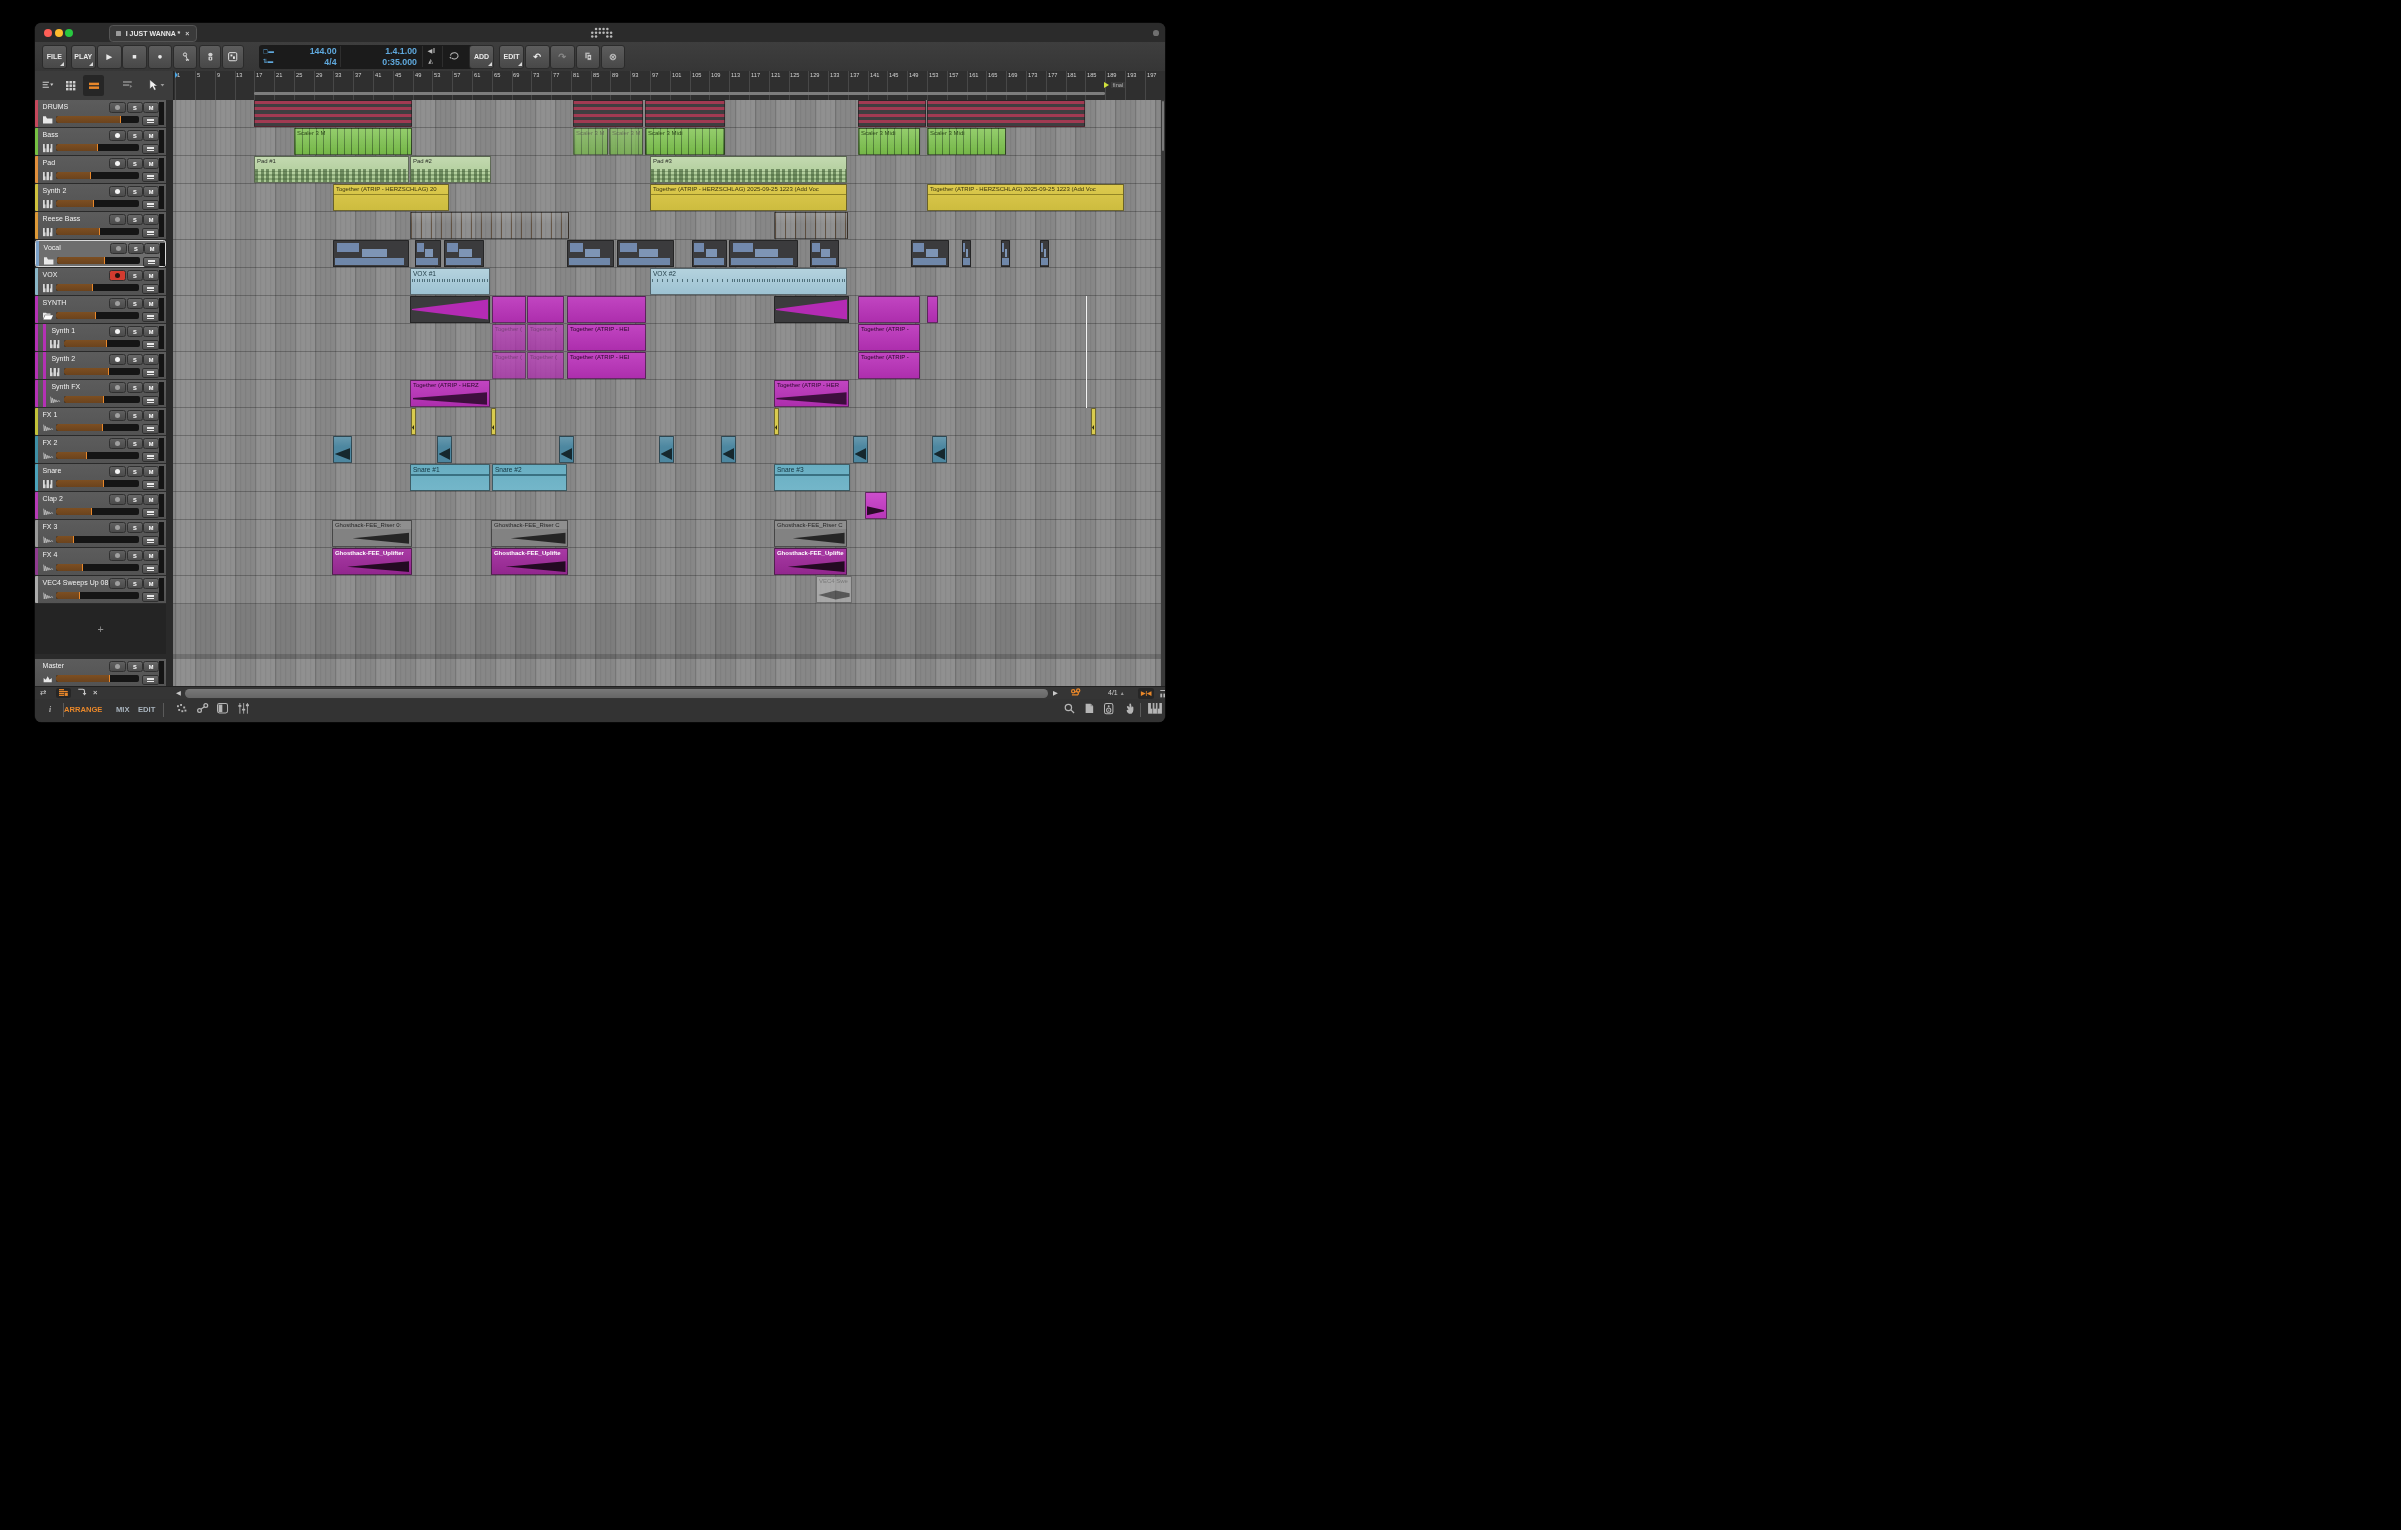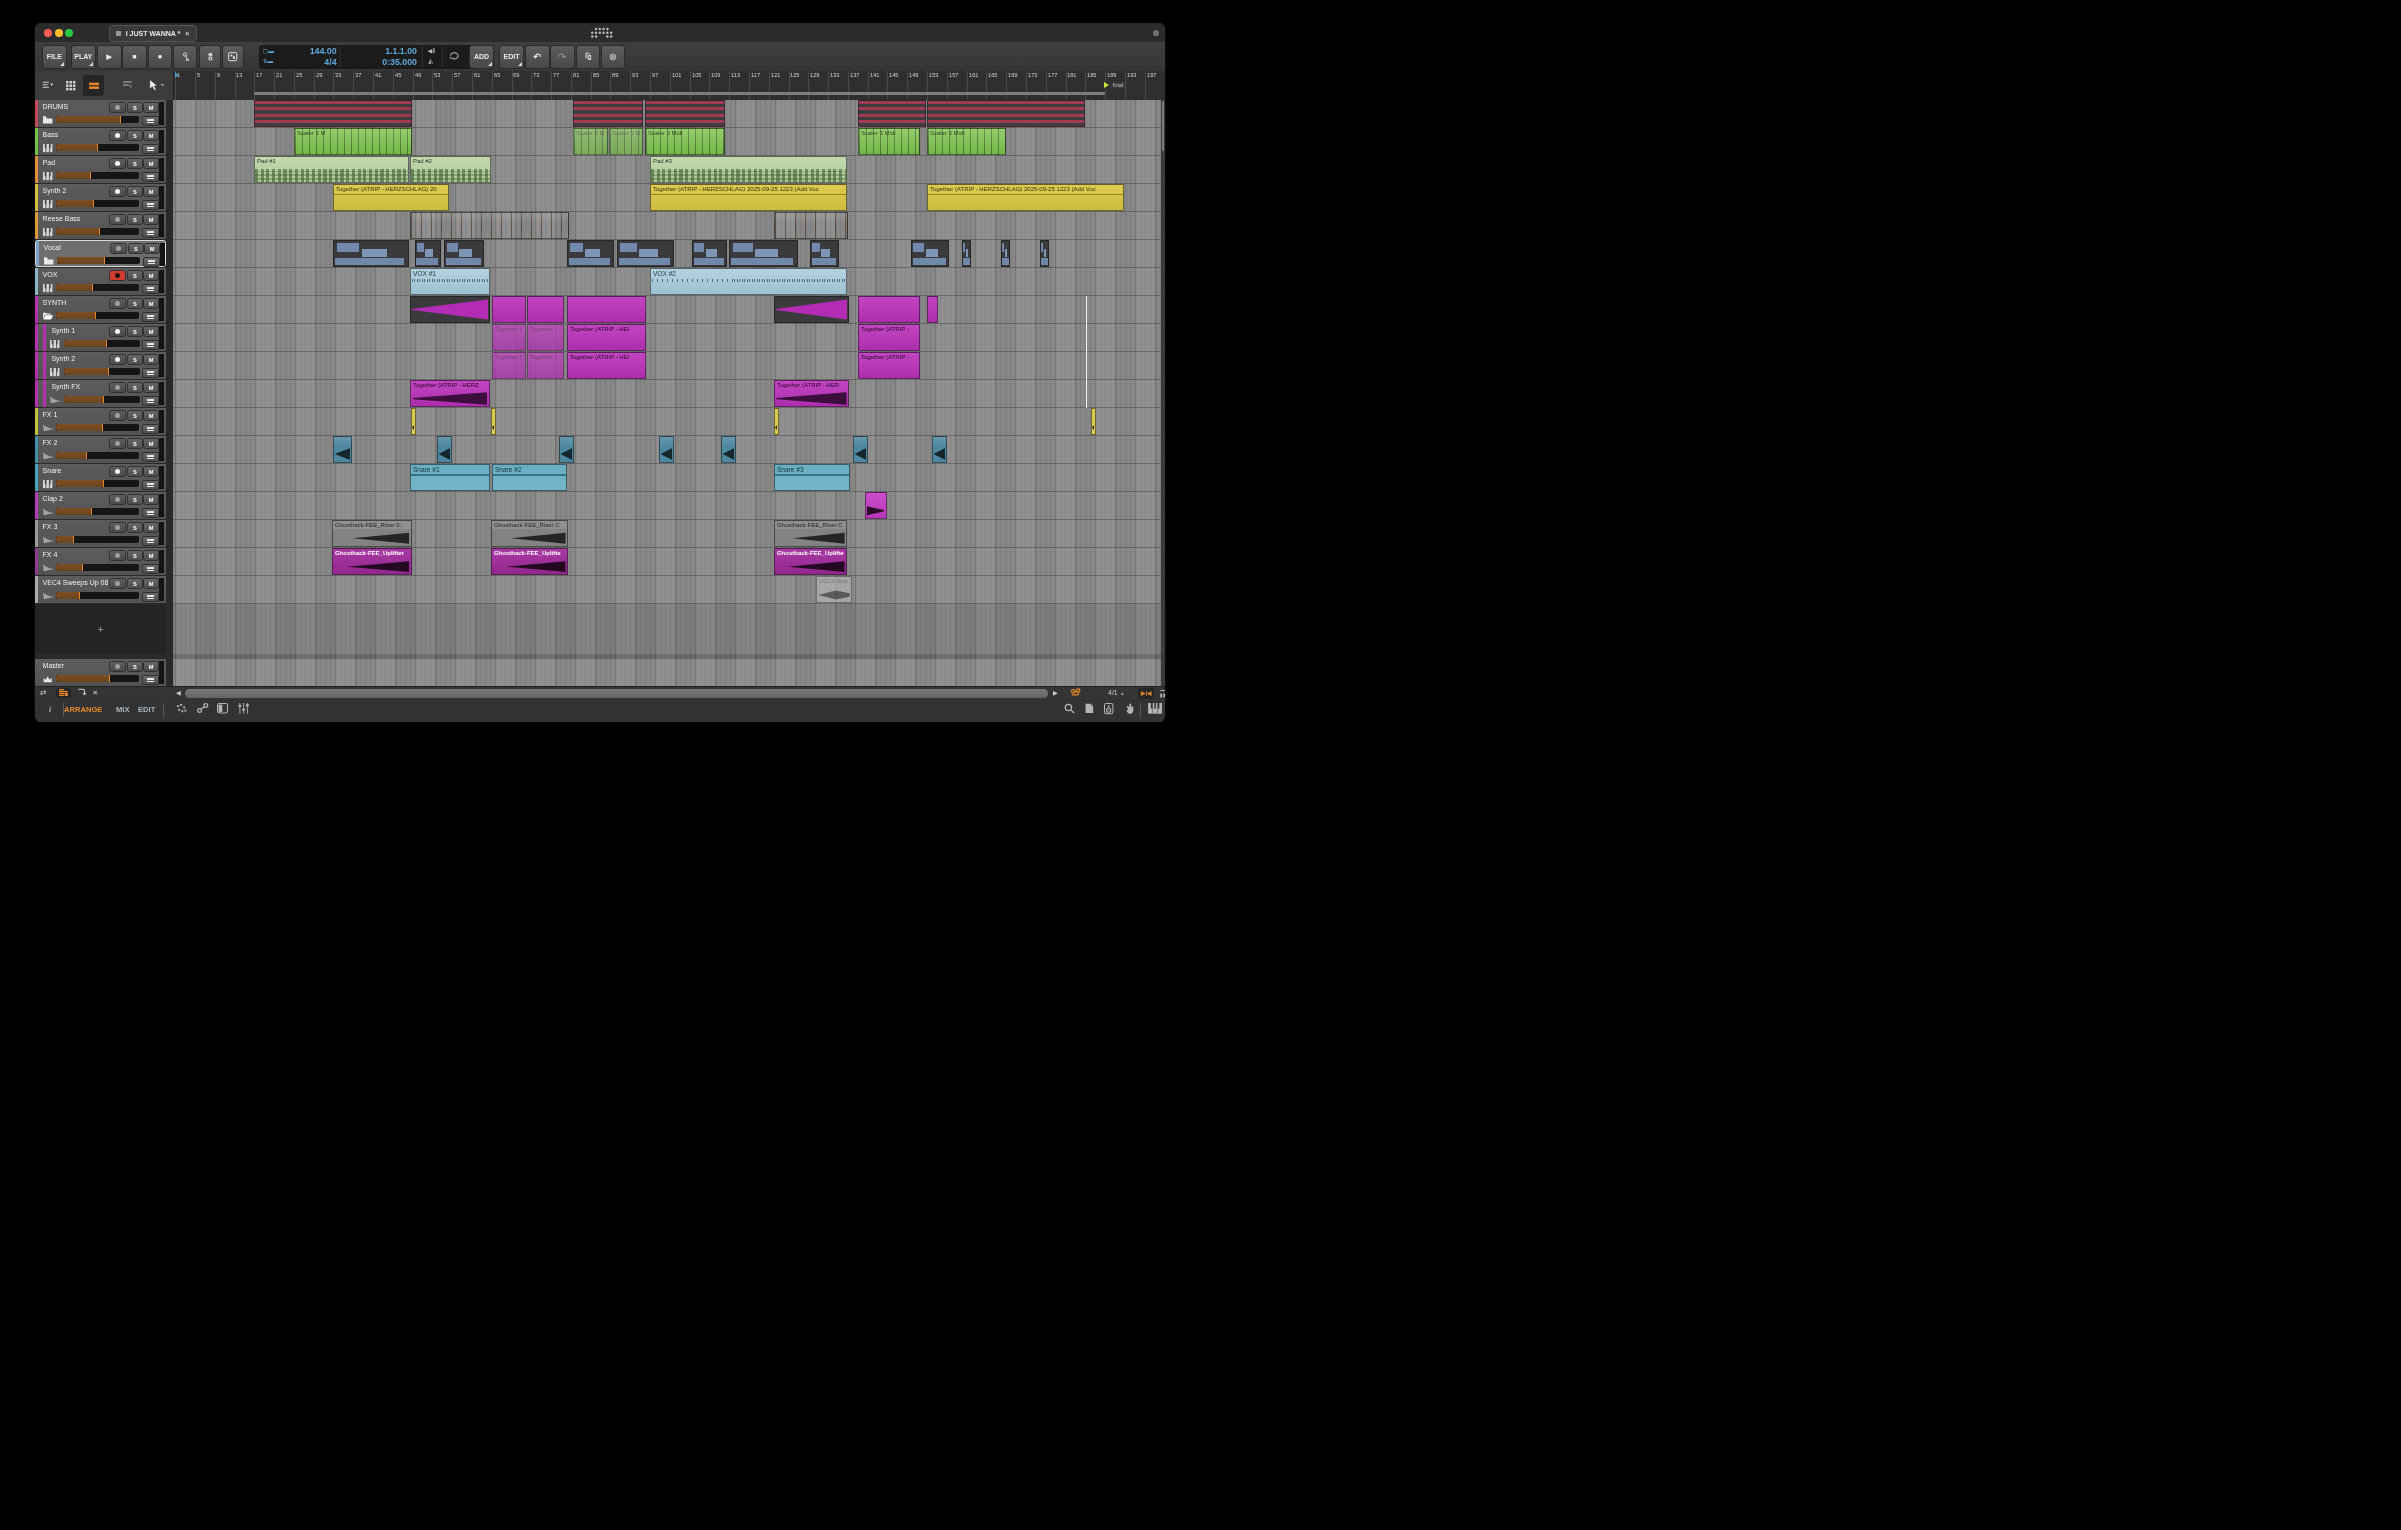--- a/index.html
+++ b/index.html
@@ -217,21 +217,21 @@
       <div class="lcdsec" style="width:16.4px">
         <div class="miniglyph" style="position:absolute;left:3.8px;top:3.8px">▢▬</div>
         <div class="miniglyph" style="position:absolute;left:3.8px;top:13.2px">⇅▬</div>
       </div>
       <div class="lcdsec" style="width:65px">
         <div class="lcdnum blue" style="position:absolute;right:3.8px;top:1.3px">144.00</div>
         <div class="lcdnum blue" style="position:absolute;right:3.8px;top:12px">4/4</div>
       </div>
       <div class="divv"></div>
       <div class="lcdsec" style="width:81px">
-        <div class="lcdnum blue" style="position:absolute;right:5px;top:1.3px">1.1.1.00</div>
+        <div class="lcdnum blue" style="position:absolute;right:5px;top:1.3px">1.4.1.00</div>
         <div class="lcdnum blue" style="position:absolute;right:5px;top:12px">0:35.000</div>
       </div>
       <div class="divv"></div>
       <div class="lcdsec" style="width:19px">
         <div class="gico" style="position:absolute;left:5px;top:2.5px;font-size:6.3px">◀‖</div>
         <div class="gico" style="position:absolute;left:5.7px;top:12.6px;font-size:6.3px">◭</div>
       </div>
       <div class="divv"></div>
       <div class="lcdsec" style="flex:1">
         <span style="position:absolute;left:6.3px;top:5.7px">

